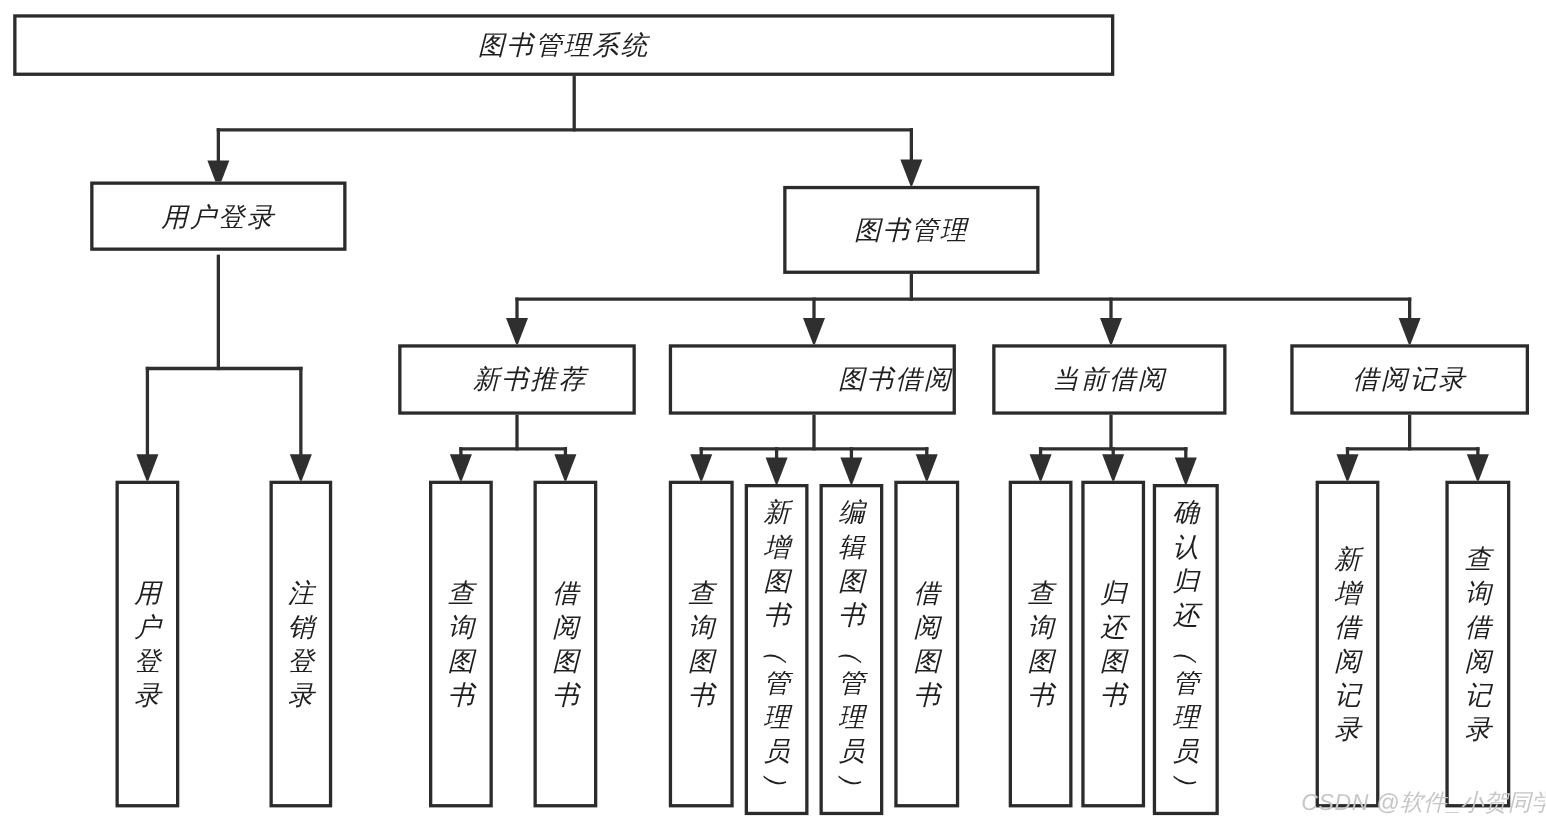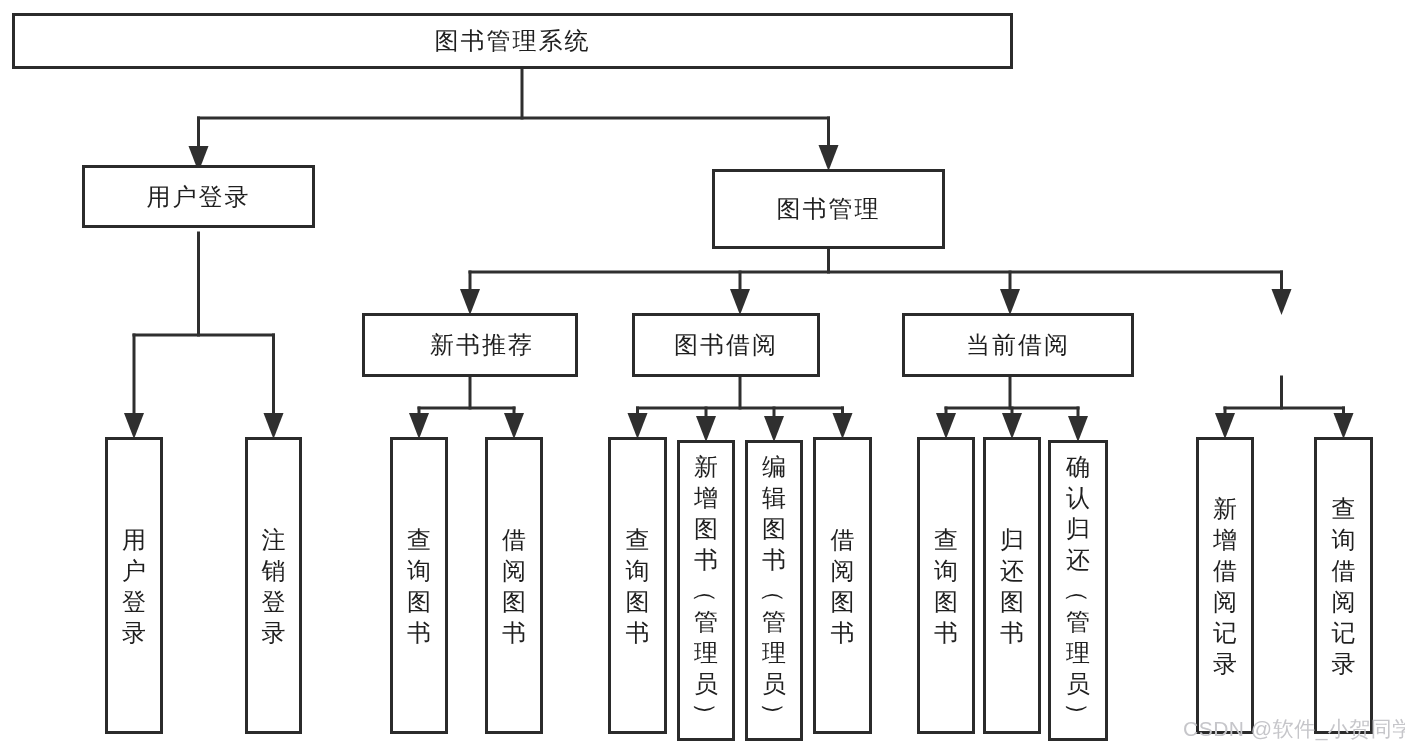--- a/index.html
+++ b/index.html
@@ -7,20 +7,21 @@
     padding: 0;
     background: #ffffff;
     font-family: "Liberation Sans", "DejaVu Sans", sans-serif;
   }
   #stage {
     position: relative;
     width: 1405px;
     height: 747px;
     background: #ffffff;
     overflow: hidden;
+    font-style: italic;
   }
   #connectors {
     position: absolute;
     left: 0;
     top: 0;
     z-index: 1;
   }
   #nodes { position: absolute; left: 0; top: 0; width: 100%; height: 100%; z-index: 2; }
   .box {
     position: absolute;
@@ -129,25 +130,28 @@
       </div>
       <div class="box hbox" style="left: 82px; top: 165px; width: 233px; height: 63px;">
         <div class="label">用户登录</div>
       </div>
       <div class="box hbox" style="left: 712px; top: 169px; width: 233px; height: 80px;">
         <div class="label">图书管理</div>
       </div>
       <div class="box hbox" style="left: 362px; top: 313px; width: 216px; height: 64px; padding-left: 24px;">
         <div class="label">新书推荐</div>
       </div>
-      <div class="box hbox" style="left: 632px; top: 313px; width: 188px; height: 64px;">
+      <div class="box hbox" style="left: 608px; top: 313px; width: 261px; height: 64px; justify-content: flex-end;">
         <div class="label">图书借阅</div>
       </div>
-      <div class="box hbox" style="left: 902px; top: 313px; width: 232px; height: 64px;">
+      <div class="box hbox" style="left: 902px; top: 313px; width: 213px; height: 64px;">
         <div class="label">当前借阅</div>
+      </div>
+      <div class="box hbox" style="left: 1173px; top: 313px; width: 217px; height: 64px;">
+        <div class="label">借阅记录</div>
       </div>
       <div class="box vbox" style="left: 105px; top: 437px; width: 58px; height: 297px;">
         <div class="label">
           <span class="ch">用</span>
           <span class="ch">户</span>
           <span class="ch">登</span>
           <span class="ch">录</span>
         </div>
       </div>
       <div class="box vbox" style="left: 245px; top: 437px; width: 57px; height: 297px;">

